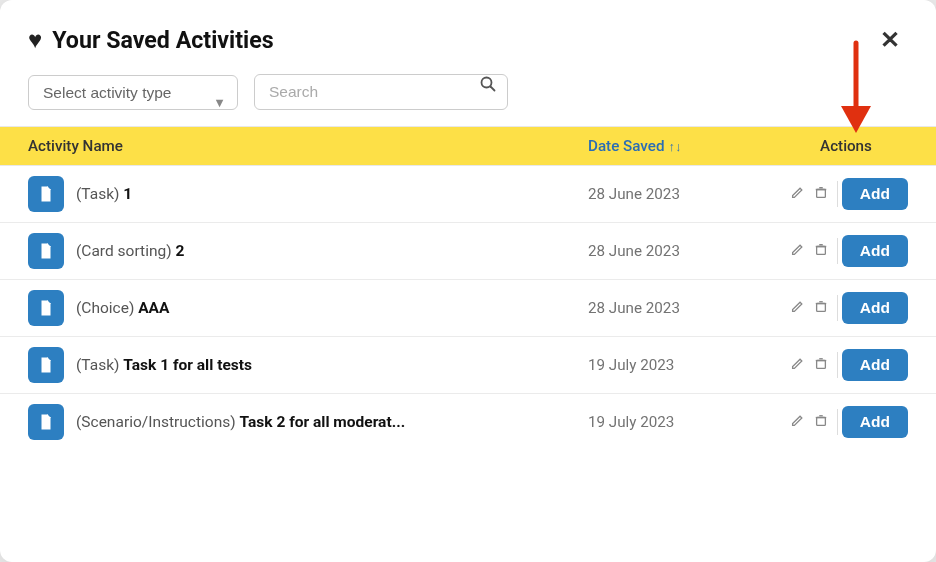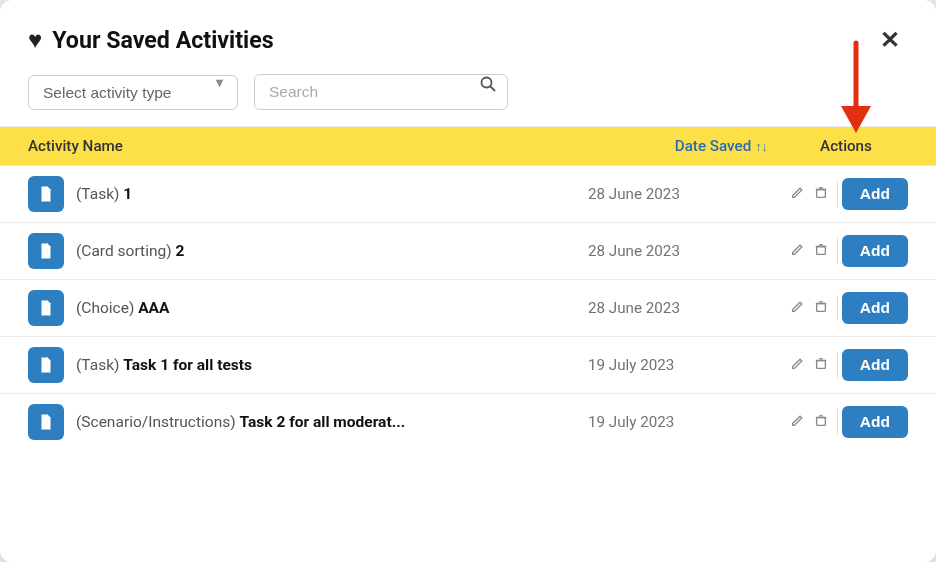--- a/index.html
+++ b/index.html
@@ -52,21 +52,21 @@
     }
     .filters-row {
       display: flex;
       align-items: center;
       gap: 16px;
       padding: 0 28px 16px 28px;
     }
     .select-wrapper {
       position: relative;
       display: inline-flex;
-      align-items: flex-start;
+      align-items: flex-end;
     }
     .activity-select {
       appearance: none;
       border: 1.5px solid #ccc;
       border-radius: 6px;
       padding: 8px 36px 8px 14px;
       font-size: 0.97rem;
       color: #666;
       background: #fff;
       cursor: pointer;
@@ -116,21 +116,21 @@
     }
     .col-name { flex: 1; font-size: 0.95rem; color: #333; font-weight: 500; }
     .col-date {
       width: 180px;
       text-align: right;
       font-size: 0.95rem;
       color: #2a6db5;
       font-weight: 500;
       display: flex;
       align-items: center;
-      justify-content: flex-end;
+      justify-content: flex-start;
       gap: 4px;
       cursor: pointer;
     }
     .col-actions {
       width: 140px;
       text-align: center;
       font-size: 0.95rem;
       color: #333;
       font-weight: 500;
       padding-left: 16px;

